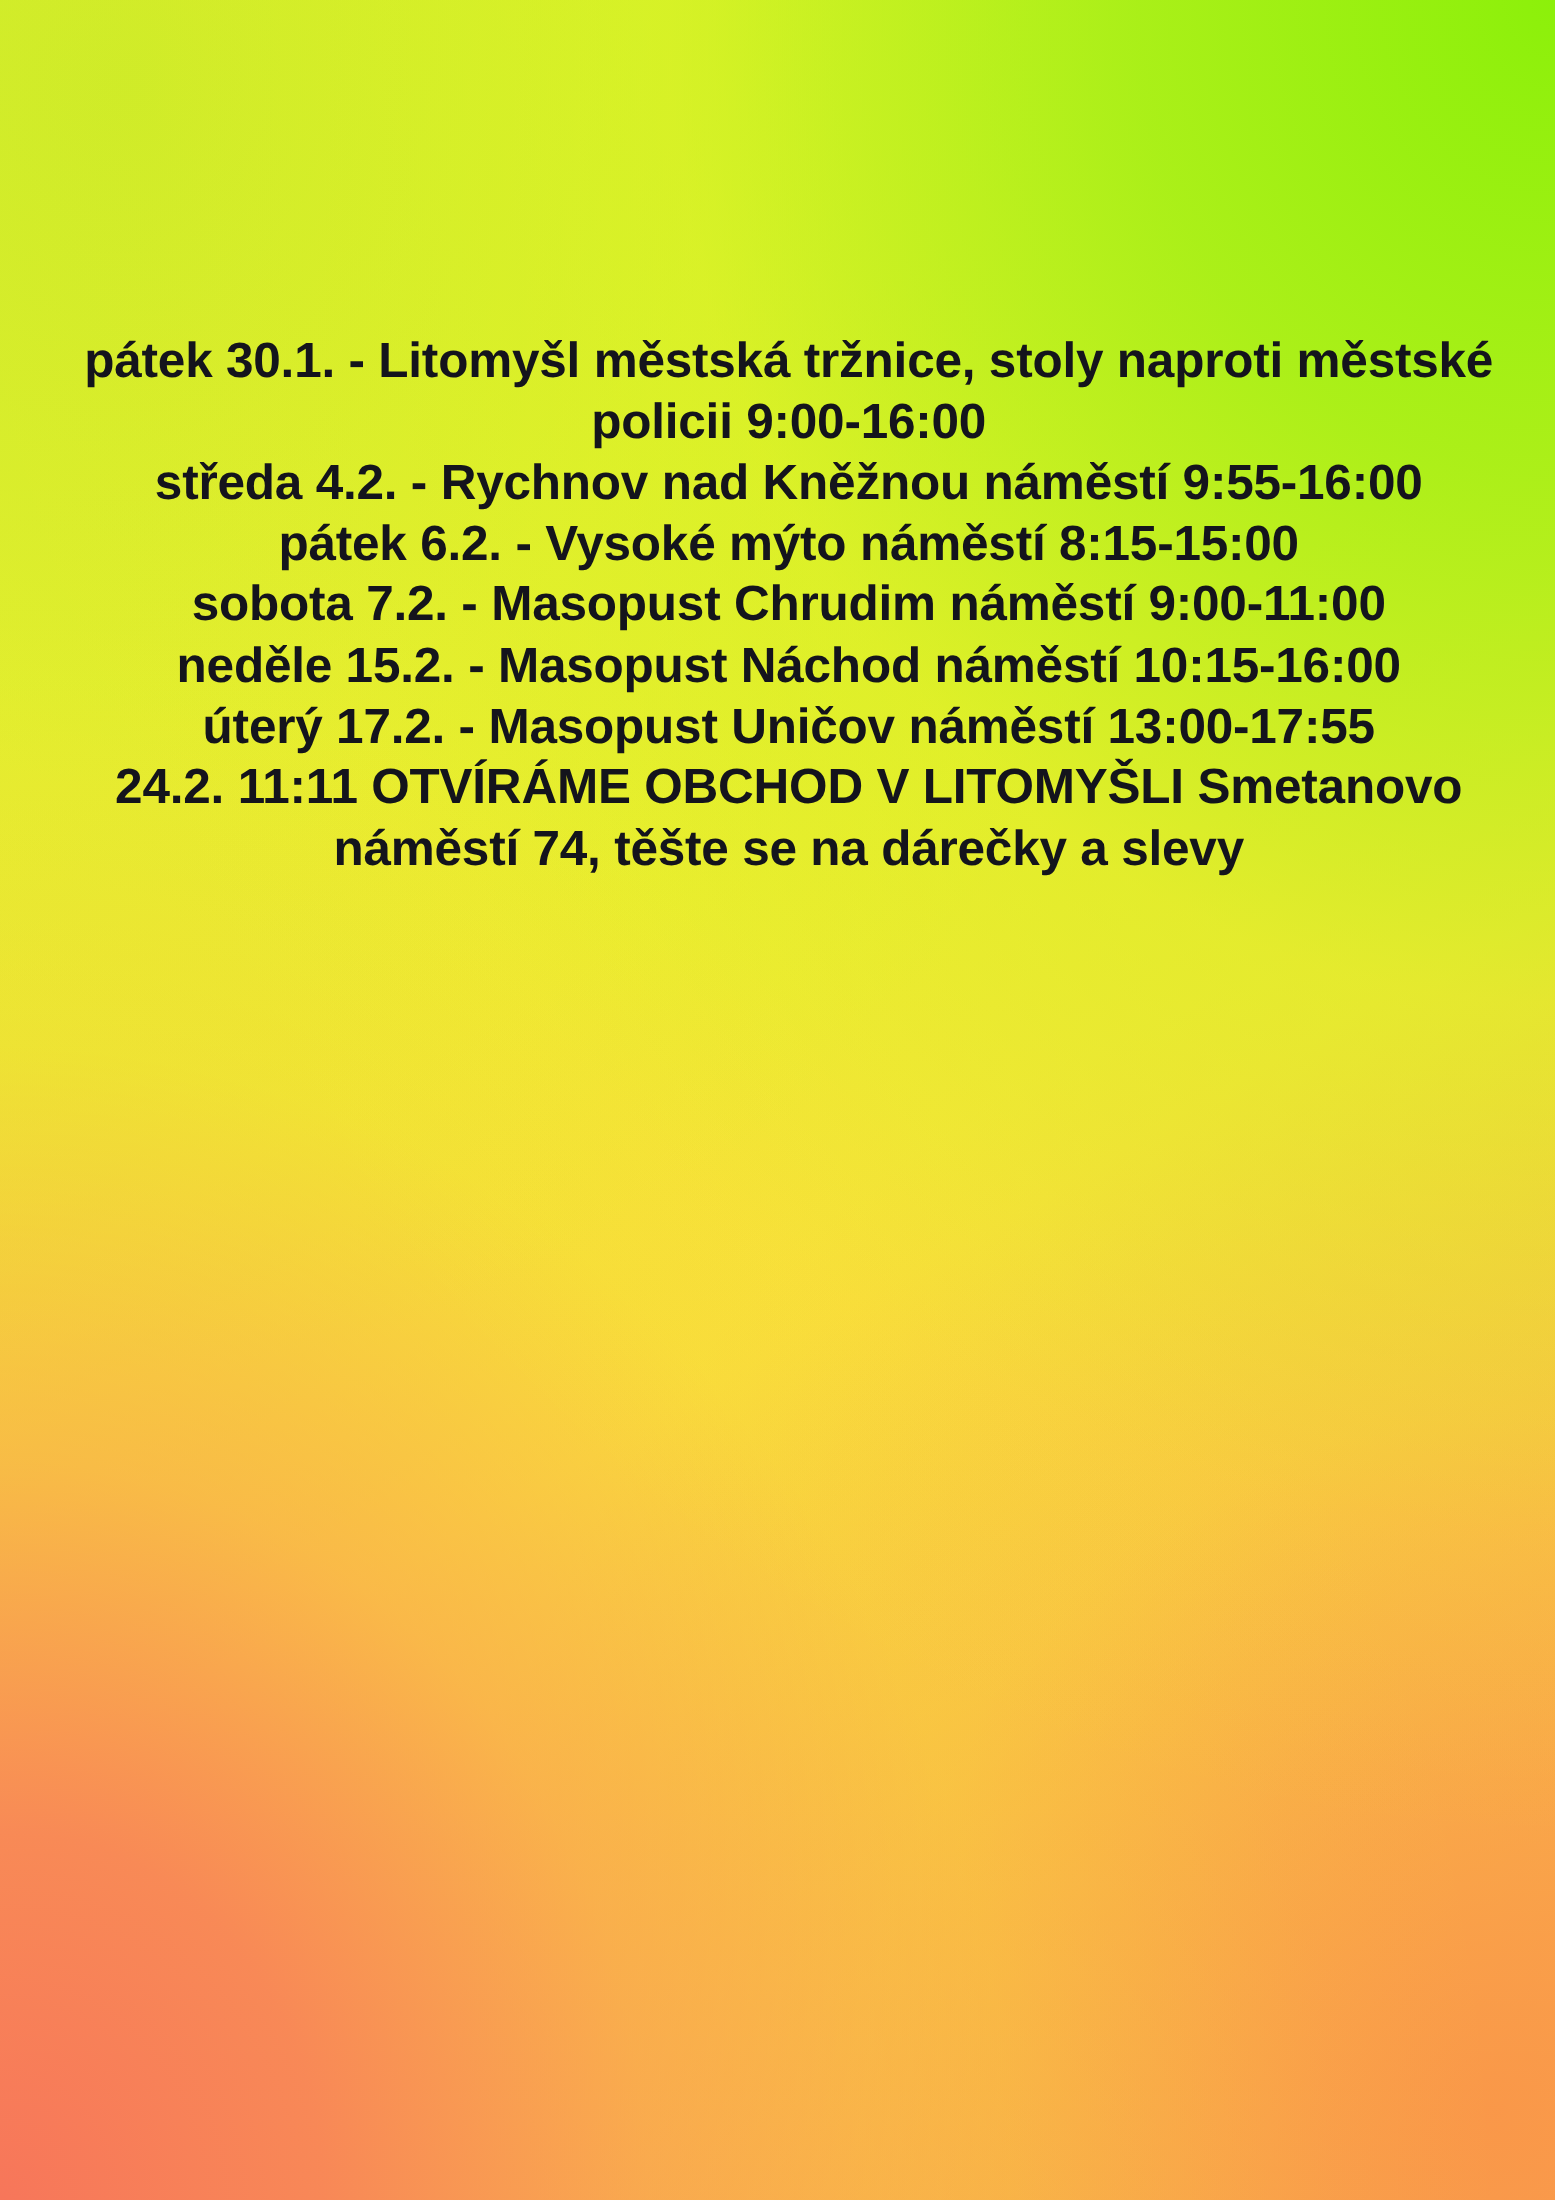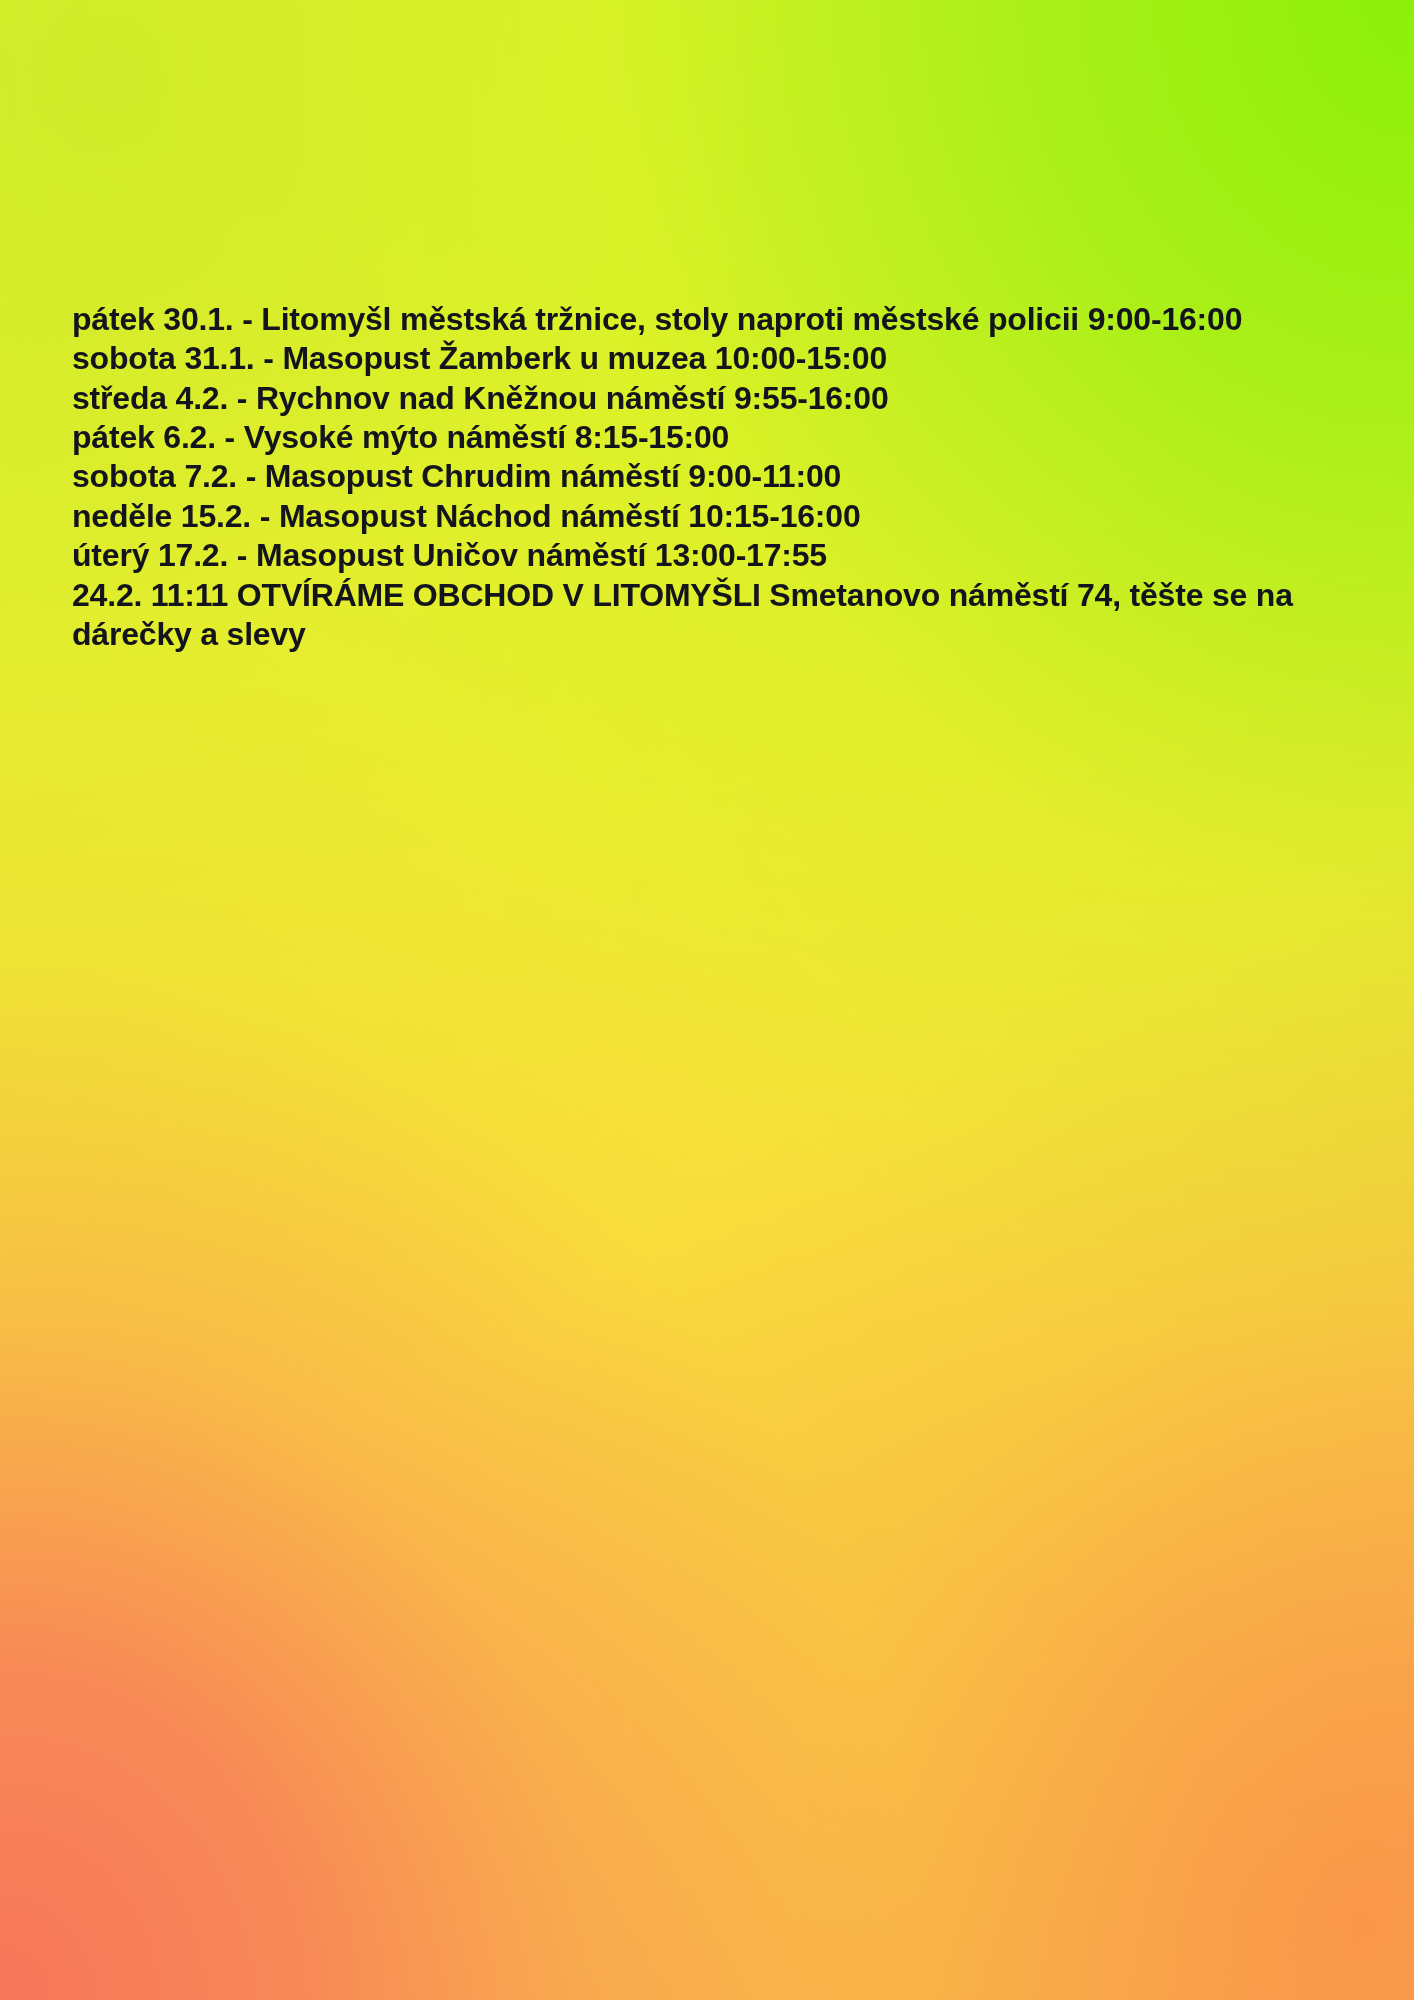--- a/index.html
+++ b/index.html
@@ -25,35 +25,35 @@
       radial-gradient(ellipse 90% 70% at 96% 96%, rgba(250,150,70,0.85) 0%, rgba(250,190,60,0.35) 45%, rgba(250,220,50,0) 75%),
       linear-gradient(150deg, #d7ef2c 0%, #f2ea33 42%, #f9e13c 58%, #f79a5c 100%);
   }
   .text-block {
     position: absolute;
     left: 72px;
     top: 300px;
     width: 1290px;
   }
   .line {
-    font-size: 32px;
+    font-size: 45px;
     font-weight: 700;
     line-height: 1.23;
     color: #14141c;
     letter-spacing: -0.2px;
     white-space: pre-wrap;
+    text-align: center;
   }
 </style>
 </head>
 <body>
 
 <div class="poster">
   <div class="text-block">
     <div class="line">pátek 30.1. - Litomyšl městská tržnice, stoly naproti městské policii 9:00-16:00</div>
-    <div class="line">sobota 31.1. - Masopust Žamberk u muzea 10:00-15:00</div>
     <div class="line">středa 4.2. - Rychnov nad Kněžnou náměstí 9:55-16:00</div>
     <div class="line">pátek 6.2. - Vysoké mýto náměstí 8:15-15:00</div>
     <div class="line">sobota 7.2. - Masopust Chrudim náměstí 9:00-11:00</div>
     <div class="line">neděle 15.2. - Masopust Náchod náměstí 10:15-16:00</div>
     <div class="line">úterý 17.2. - Masopust Uničov náměstí 13:00-17:55</div>
     <div class="line">24.2. 11:11 OTVÍRÁME OBCHOD V LITOMYŠLI Smetanovo náměstí 74, těšte se na dárečky a slevy</div>
   </div>
 </div>
 
 </body></html>

